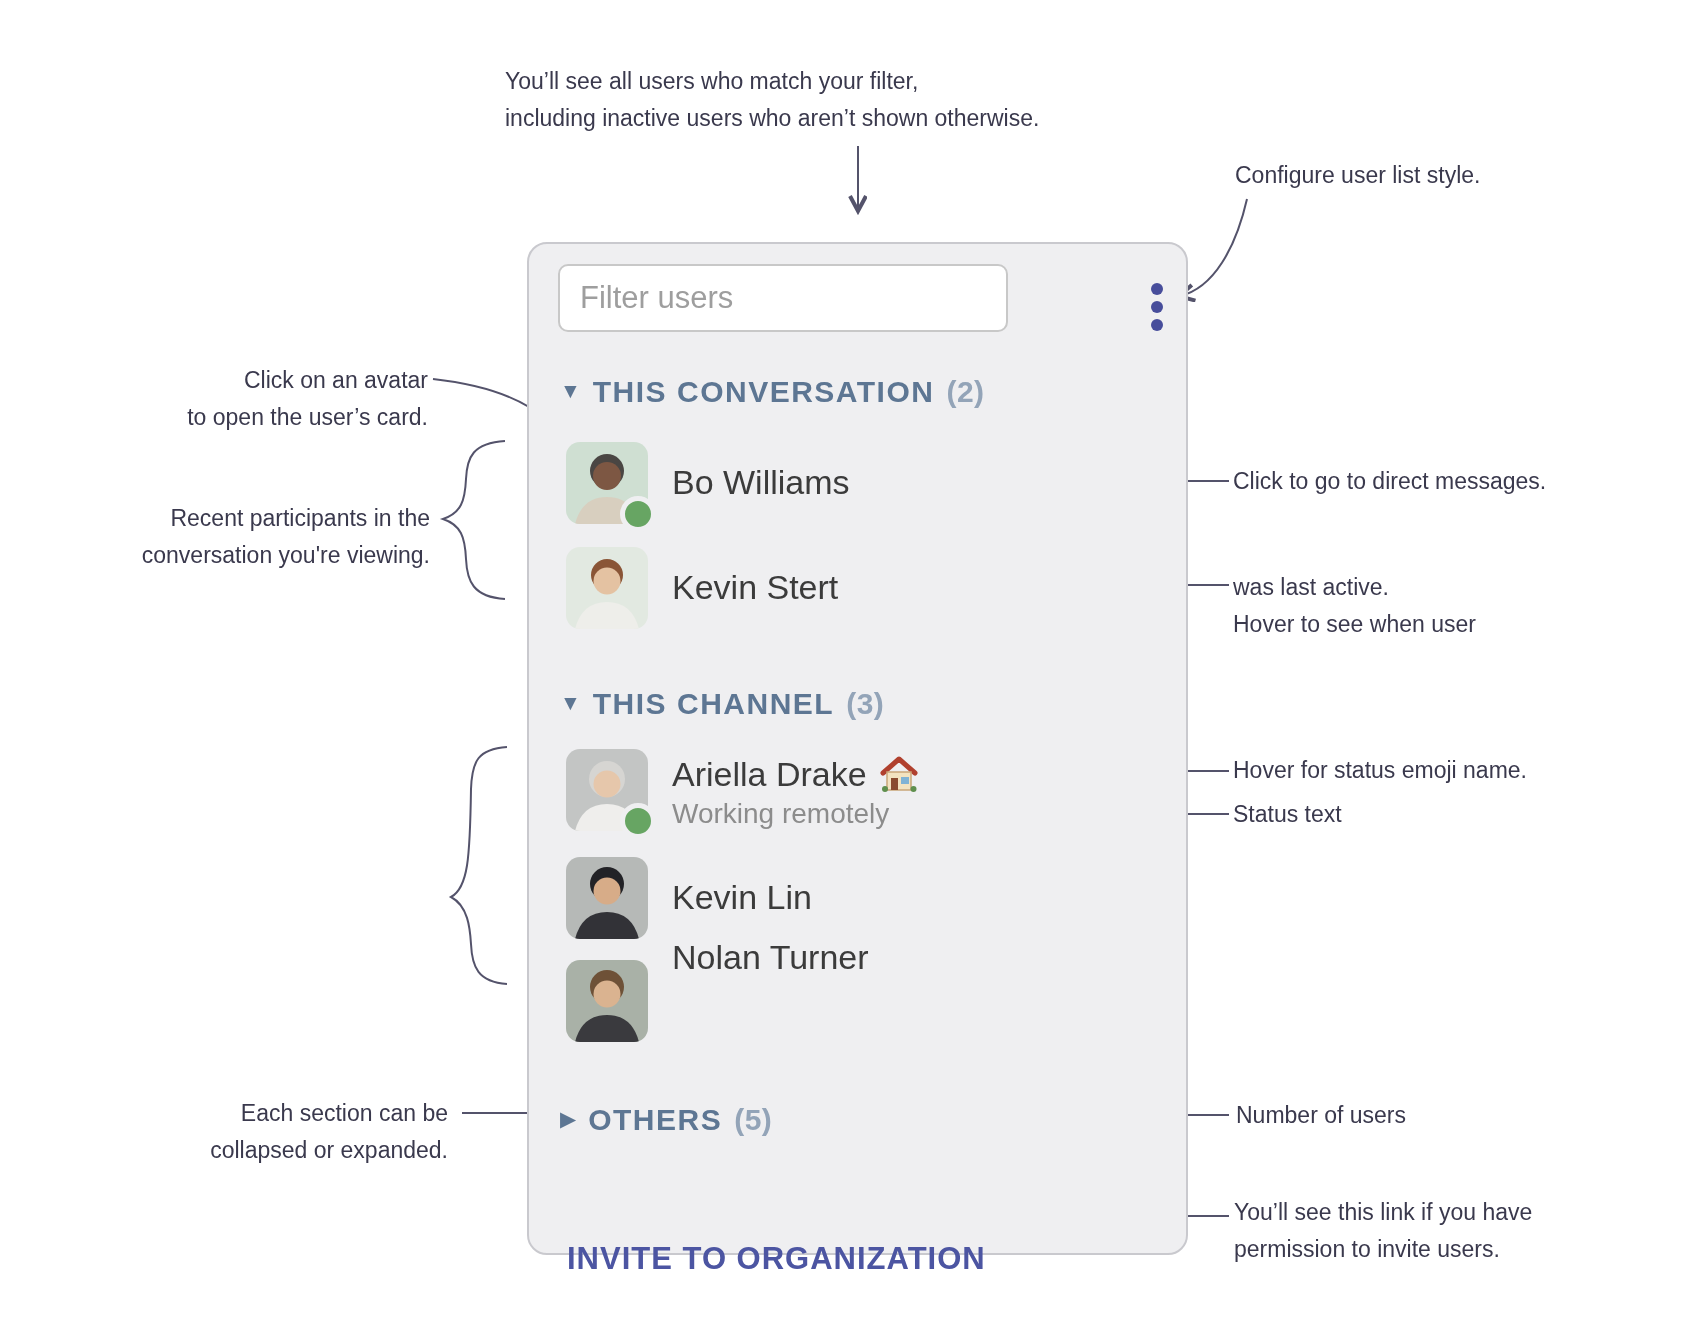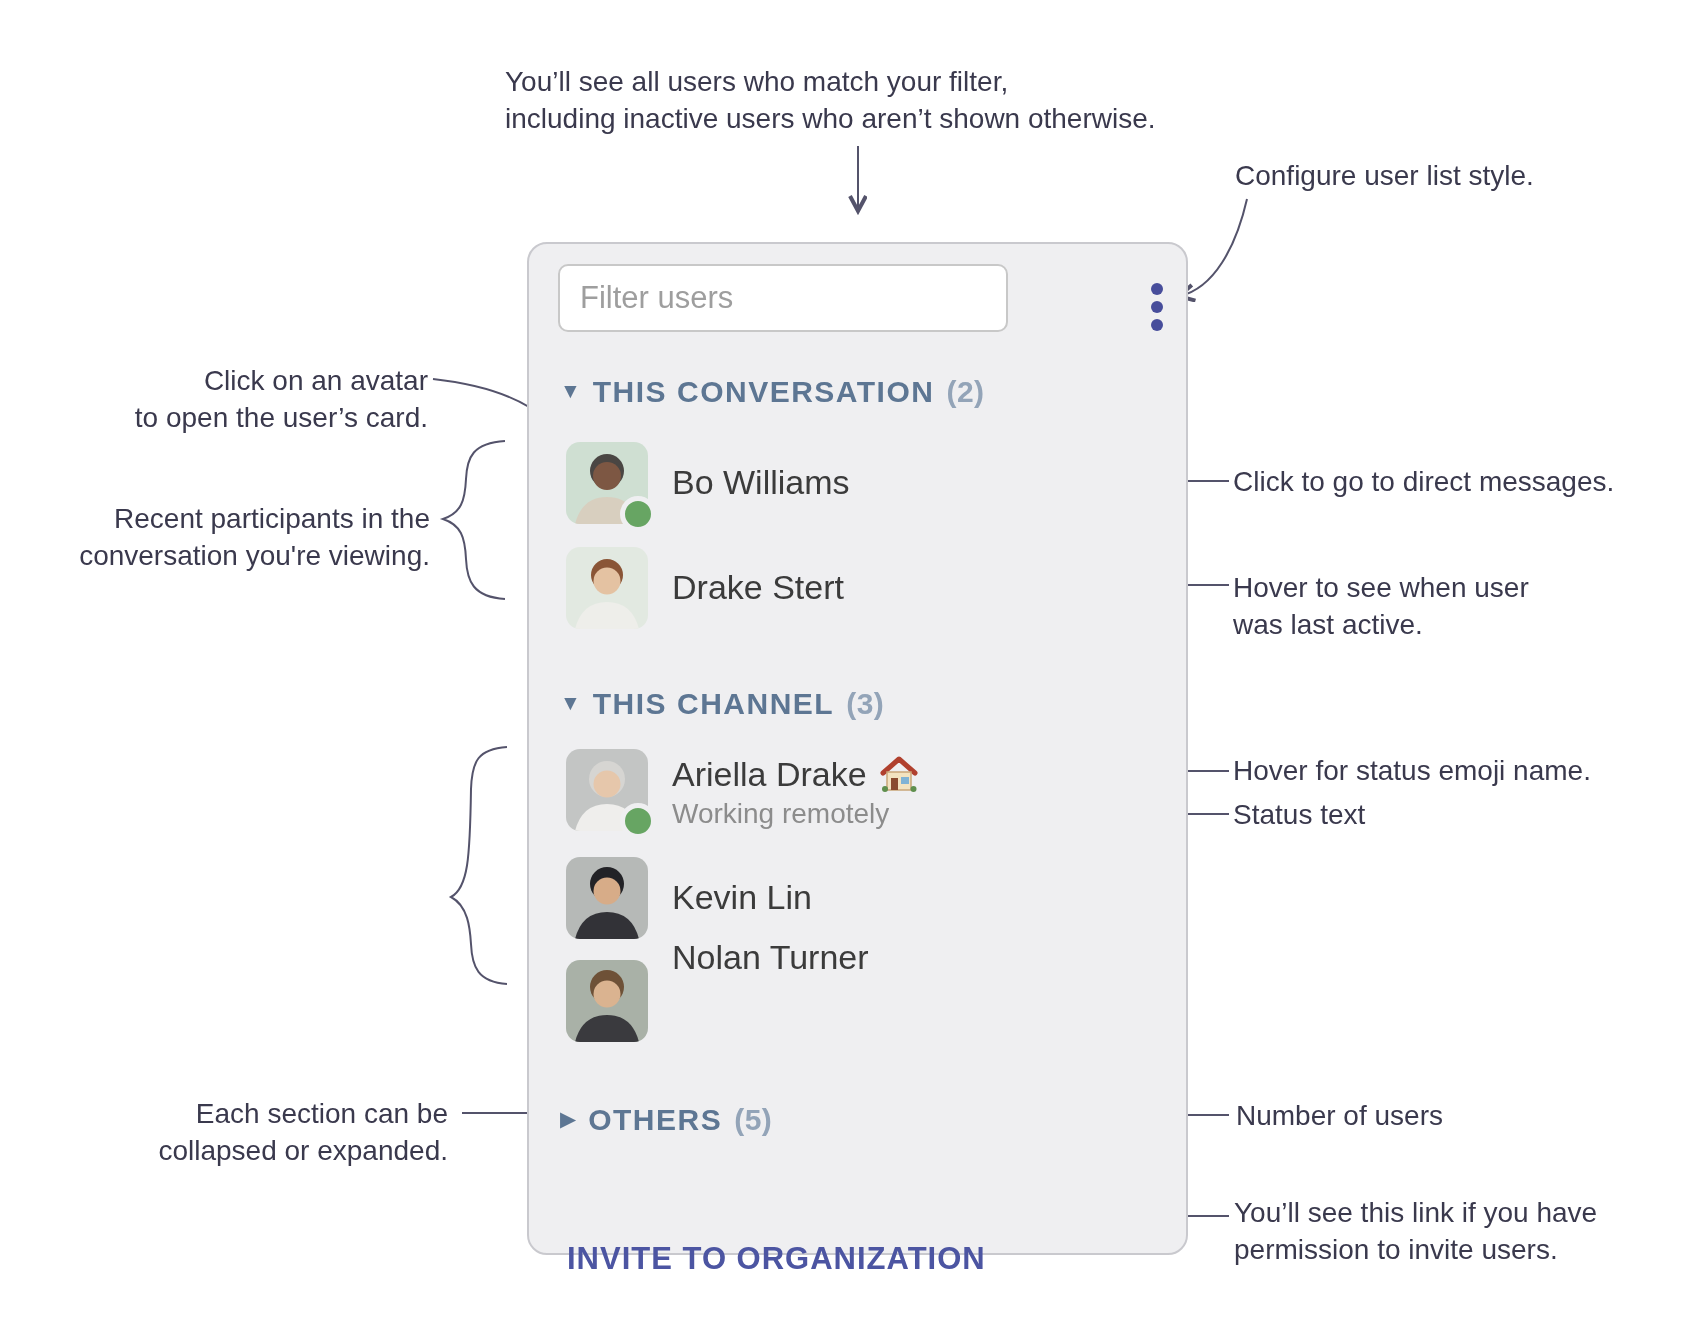--- a/index.html
+++ b/index.html
@@ -1,21 +1,21 @@
 <!DOCTYPE html>
 <html><head>
 <meta charset="utf-8">
 <style>
   html,body{margin:0;padding:0;background:#ffffff;}
   .canvas{
     position:relative;width:1683px;height:1328px;background:#ffffff;overflow:hidden;
     font-family:"Liberation Sans","DejaVu Sans",sans-serif;
   }
   
-  .ann{position:absolute;font-size:28px;line-height:37px;color:#3a394d;white-space:nowrap;}
+  .ann{position:absolute;font-size:23px;line-height:37px;color:#3a394d;white-space:nowrap;}
   .ann.r{text-align:right;}
   
   .overlay{position:absolute;left:0;top:0;width:1683px;height:1328px;pointer-events:none;}
   .overlay path{fill:none;stroke:#54536b;stroke-width:2;}
   
   .panel{
     position:absolute;left:527px;top:242px;width:661px;height:1013px;
     background:#efeff1;border:2px solid #c9c9ce;border-radius:20px;box-sizing:border-box;
   }
   .filter-input{
@@ -95,22 +95,22 @@
   </div>
 
   <div class="ann" style="left:1233px;top:463px;">Click to go to direct messages.</div>
 
   <div class="ann r" style="right:1253px;top:500px;">
     <div>Recent participants in the</div>
     <div>conversation you're viewing.</div>
   </div>
 
   <div class="ann" style="left:1233px;top:569px;">
+    <div>was last active.</div>
     <div>Hover to see when user</div>
-    <div>was last active.</div>
   </div>
 
   <div class="ann" style="left:1233px;top:752px;">Hover for status emoji name.</div>
 
   <div class="ann" style="left:1233px;top:796px;">Status text</div>
 
 
   <div class="ann r" style="right:1235px;top:1095px;">
     <div>Each section can be</div>
     <div>collapsed or expanded.</div>
@@ -160,21 +160,21 @@
       <div class="avatar-clip">
         <svg viewBox="0 0 82 82">
             <rect class="a-bg" width="82" height="82"></rect>
             <circle class="a-hair" cx="41" cy="28" r="16"></circle>
             <circle class="a-skin" cx="41" cy="34" r="13.5"></circle>
             <path class="a-shirt" d="M9 82 q7 -27 32 -27 q25 0 32 27 z"></path>
           </svg>
       </div>
     </div>
     <div class="uname" style="top:322px;">
-      <span>Drake Stert</span>
+      <span>Kevin Stert</span>
     </div>
 
     <div class="sec-header" style="top:441px;">
       <span class="tri">▼</span>
       <span>THIS CHANNEL</span>
       <span class="cnt">(3)</span>
     </div>
 
     <div class="row-avatar" style="left: 37px; top: 505px; --bg: #c3c5c4; --skin: #e6c7ab; --hair: #d6d5d2; --shirt: #efeeec;">
       <div class="avatar-clip">

